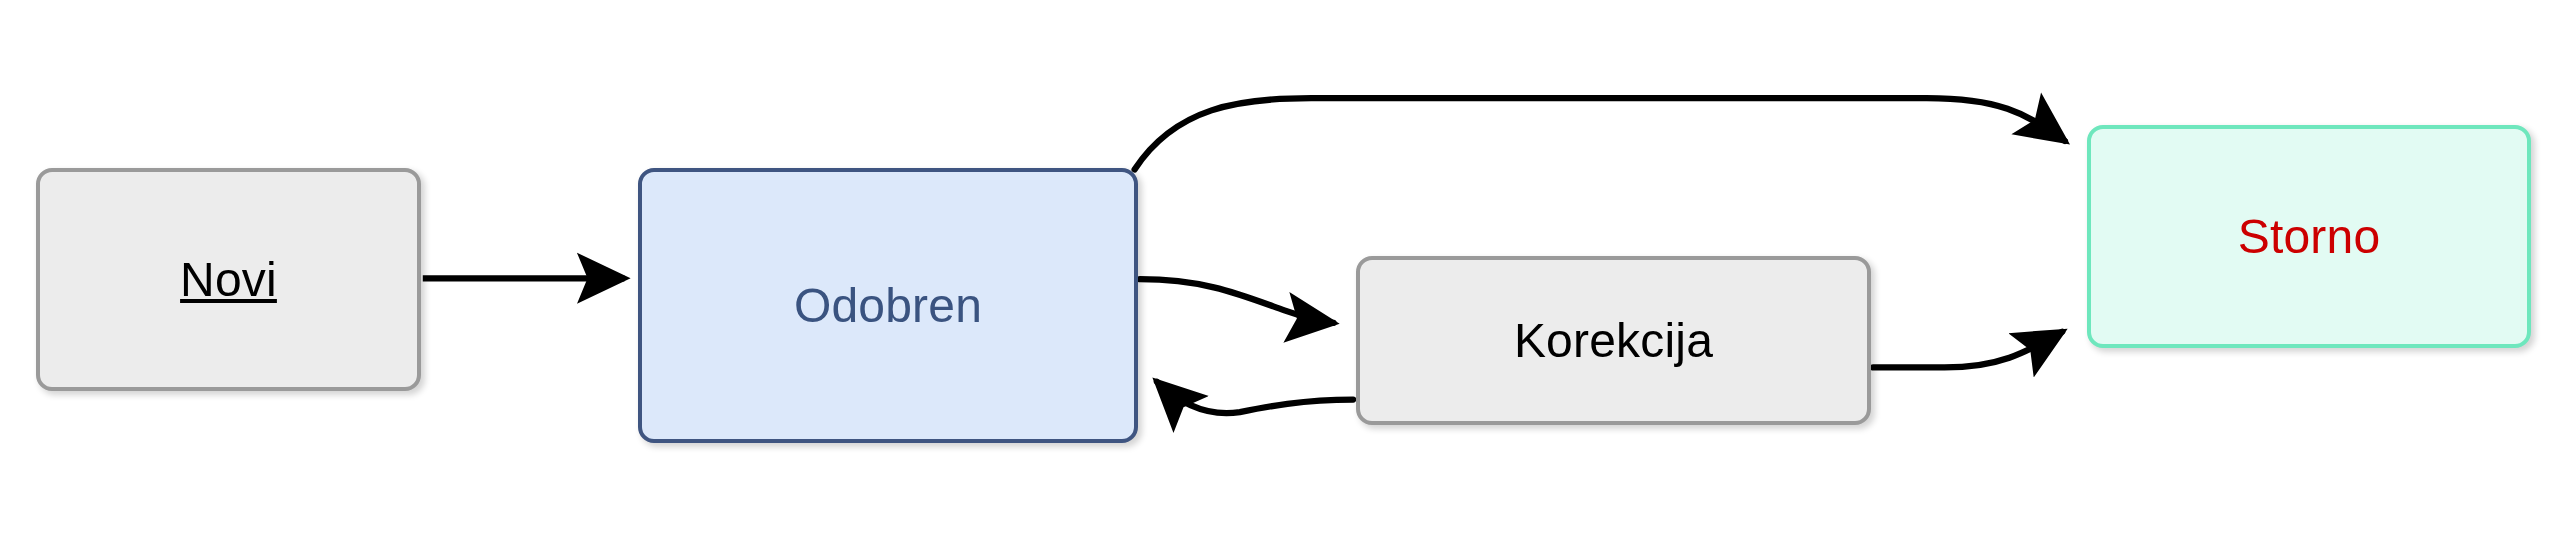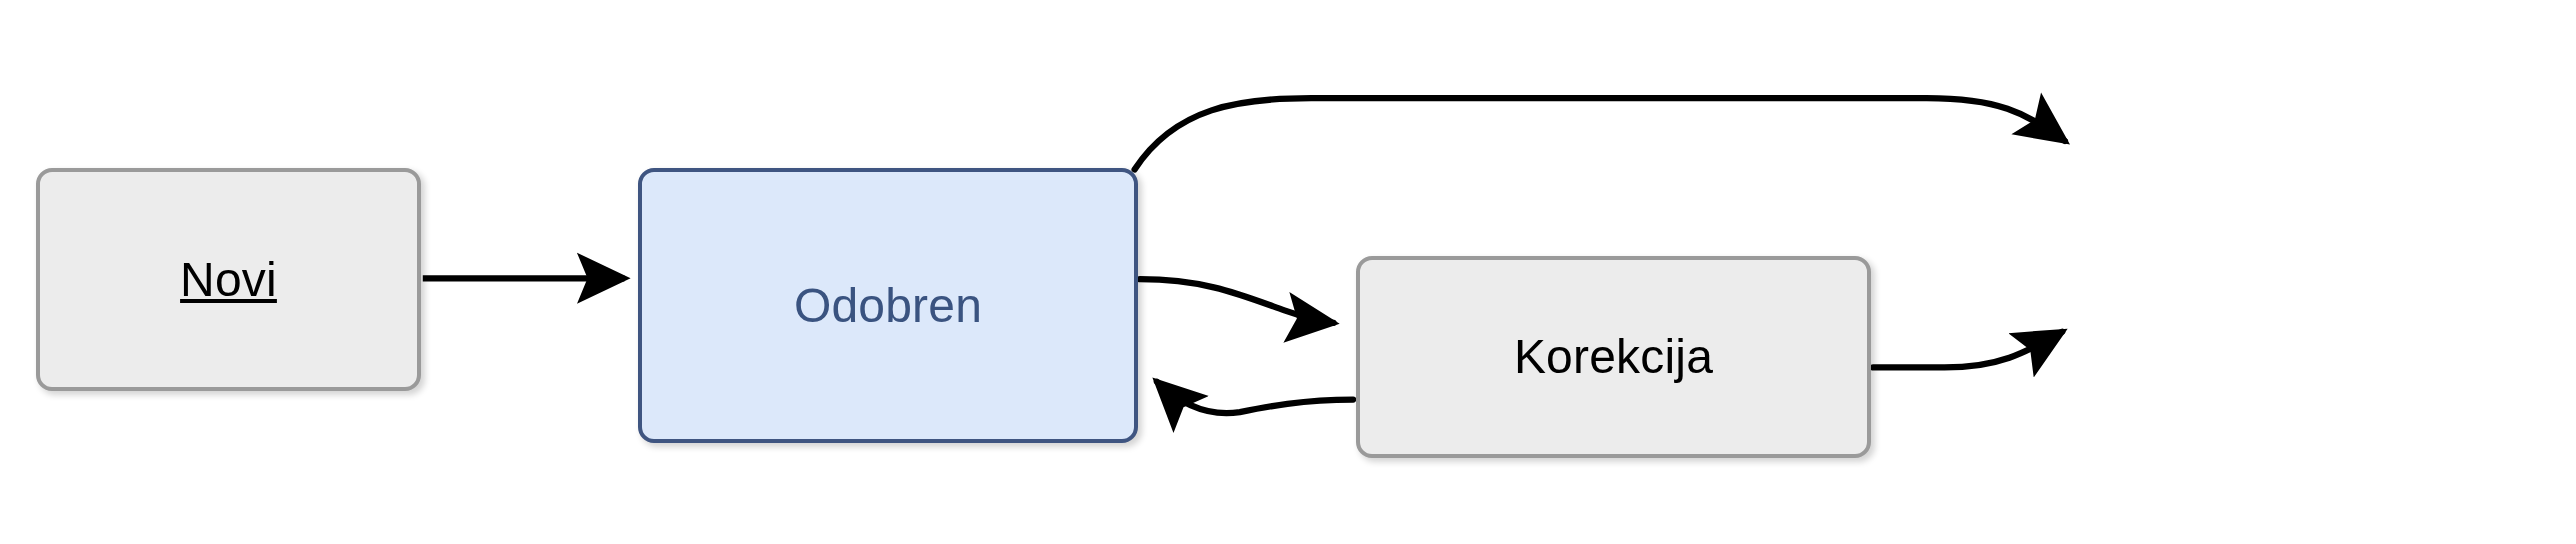--- a/index.html
+++ b/index.html
@@ -61,21 +61,21 @@
     height: 275px;
     background: #dce8fa;
     border-color: #3f5581;
   }
   #node-odobren .node-label { color: #3a5380; }
   
   #node-korekcija {
     left: 1356px;
     top: 256px;
     width: 515px;
-    height: 202px;
+    height: 169px;
     background: #ececec;
     border-color: #9a9a9a;
   }
   #node-korekcija .node-label { color: #000000; }
   
   #node-storno {
     left: 2087px;
     top: 125px;
     width: 444px;
     height: 223px;
@@ -112,15 +112,18 @@
   </div>
 
   <div class="node" id="node-odobren">
     <span class="node-label">Odobren</span>
   </div>
 
   <div class="node" id="node-korekcija">
     <span class="node-label">Korekcija</span>
   </div>
 
+  <div class="node" id="node-storno">
+    <span class="node-label">Storno</span>
+  </div>
 
 </div>
 
 
 </body></html>

